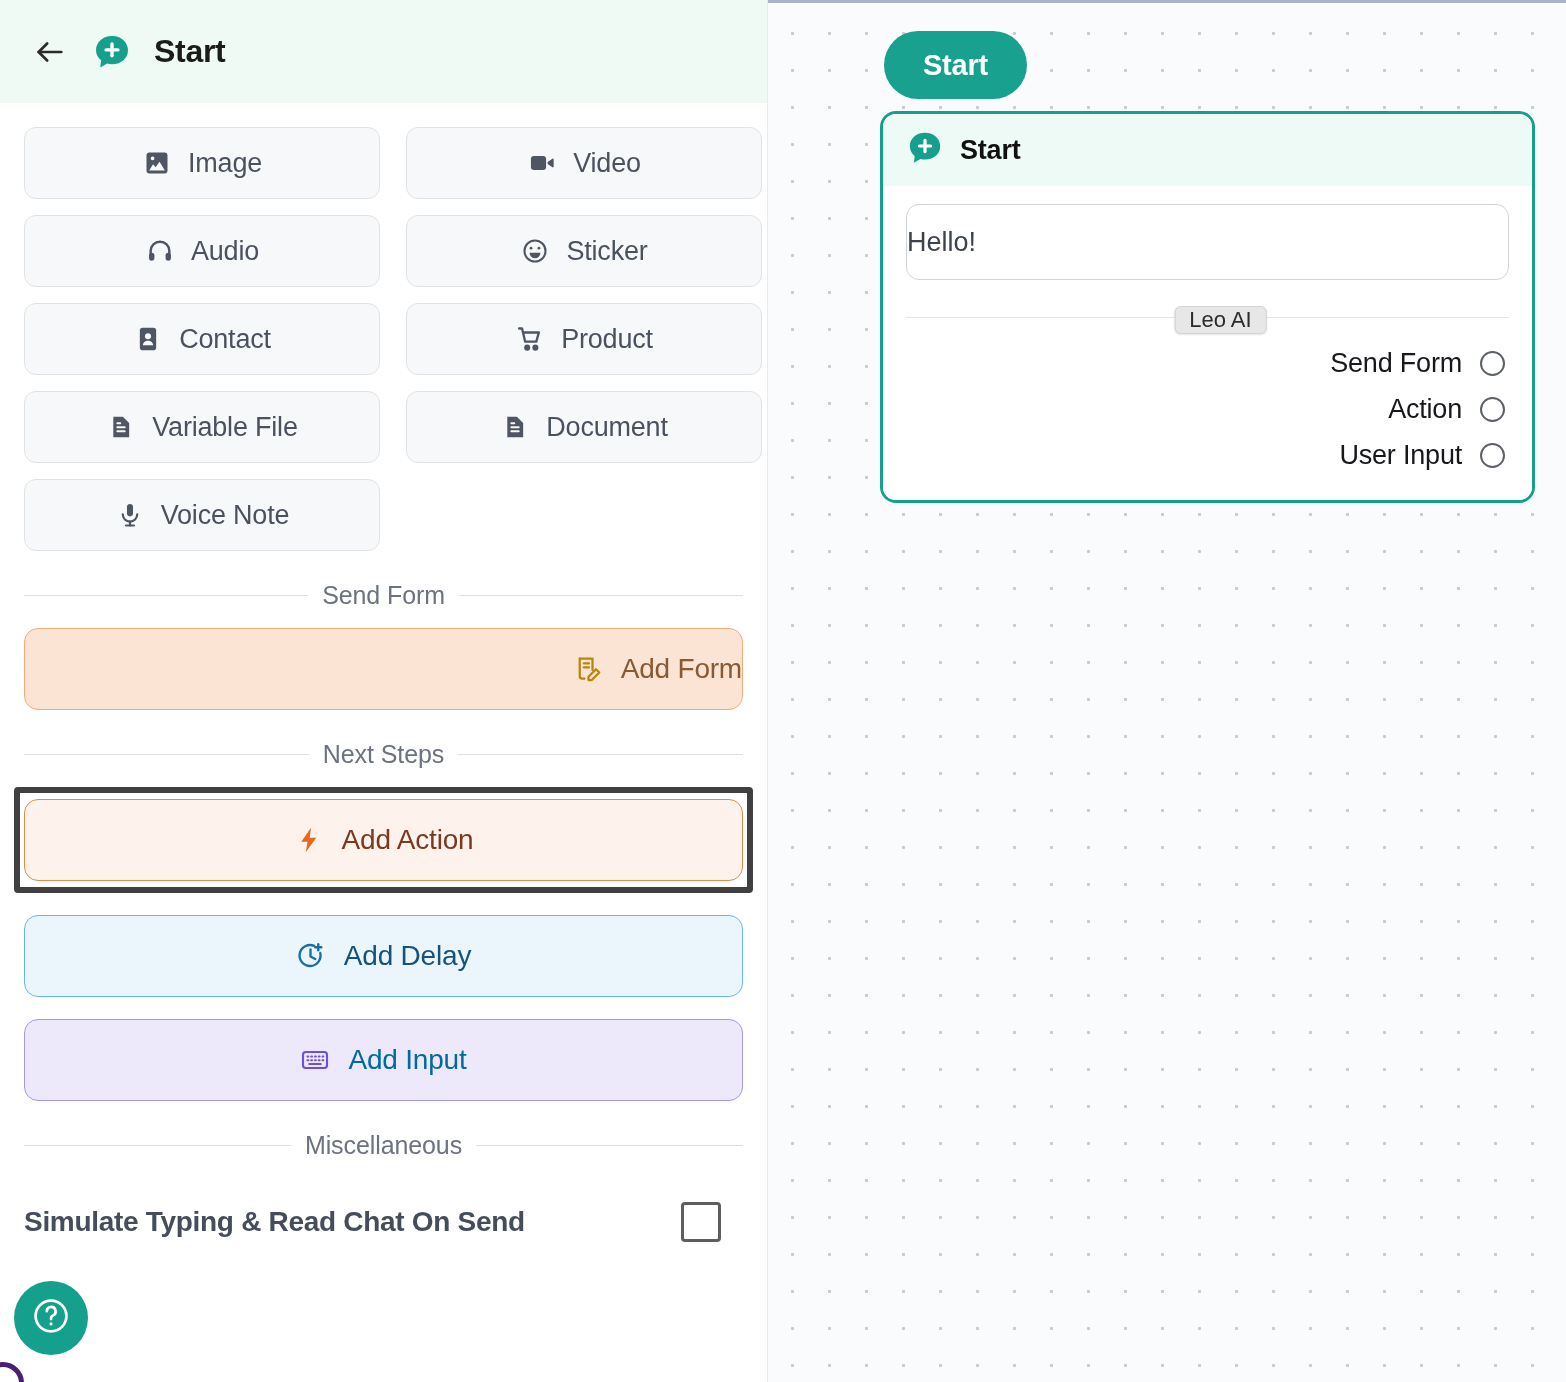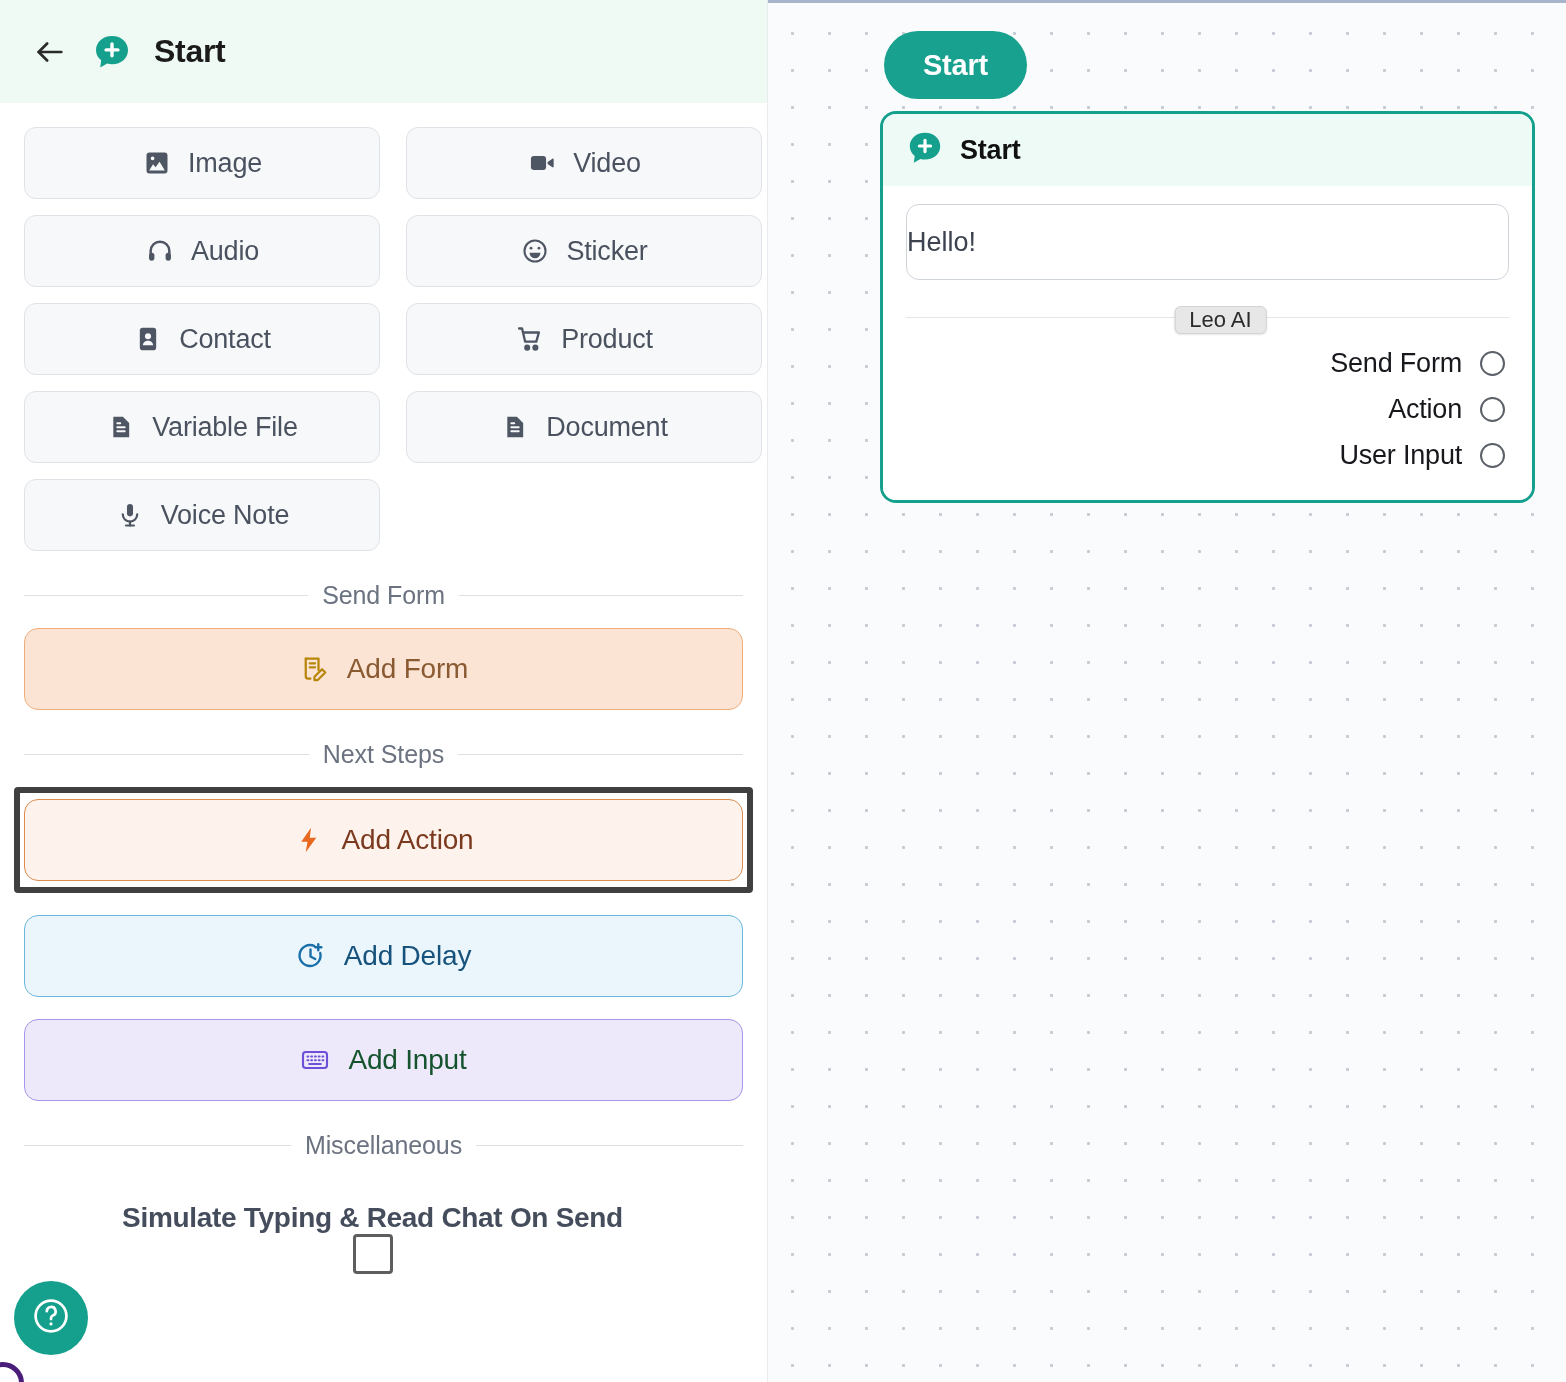--- a/index.html
+++ b/index.html
@@ -98,49 +98,48 @@
     border-radius: 14px;
     display: flex;
     align-items: center;
     justify-content: center;
     gap: 18px;
     cursor: pointer;
     border: 1.5px solid transparent;
   }
   .wide-btn .wlabel { font-size: 28px; letter-spacing: -0.2px; }
 
-  .btn-form { background: #fbe4d3; border-color: #f0ad7a; }
+  .btn-form { background: #fbe4d3; border-color: #f0ad7a; justify-content: flex-end; }
   .btn-form .wlabel { color: #8a5a33; }
 
   .btn-action { background: #fdf3ec; border-color: #dd8c4e; }
   .btn-action .wlabel { color: #7b3a20; }
 
   .btn-delay { background: #eaf6fc; border-color: #6cb8dd; }
   .btn-delay .wlabel { color: #17527c; }
 
   .btn-input { background: #ede9fb; border-color: #a796ea; }
-  .btn-input .wlabel { color: #14532d; }
+  .btn-input .wlabel { color: #0369a1; }
 
   
   .highlight-wrap {
     border: 6px solid #404040;
     border-radius: 4px;
     padding: 6px 4px;
     margin: 0 -10px 0 -10px;
   }
   .spacer-12 { height: 22px; }
 
   
   .misc-row {
     display: flex;
     align-items: center;
     justify-content: space-between;
     margin-top: 42px;
     padding-right: 22px;
-    flex-direction: column;
   }
   .misc-label {
     font-size: 28px;
     font-weight: bold;
     color: #454d5c;
     letter-spacing: -0.3px;
   }
   .checkbox {
     width: 40px; height: 40px;
     border: 3px solid #5e5e5e;

